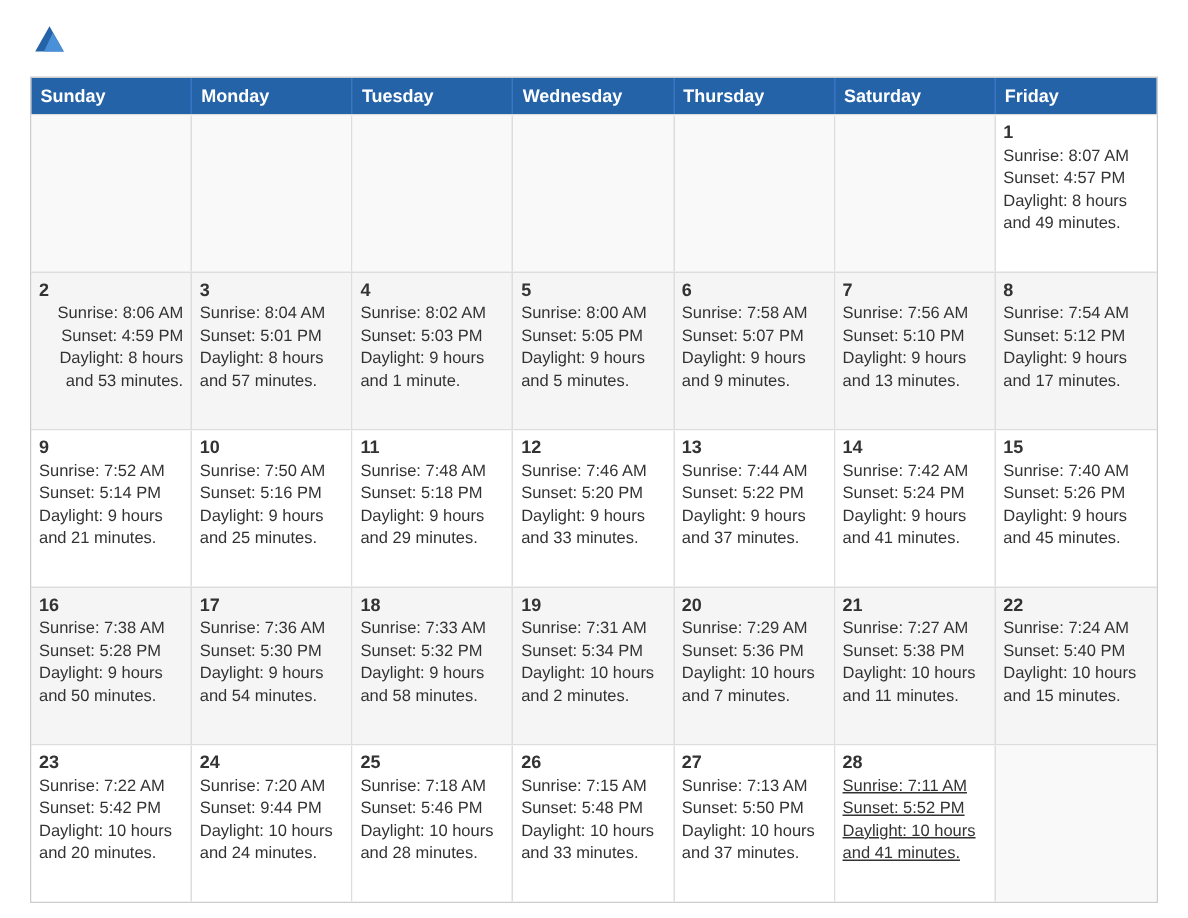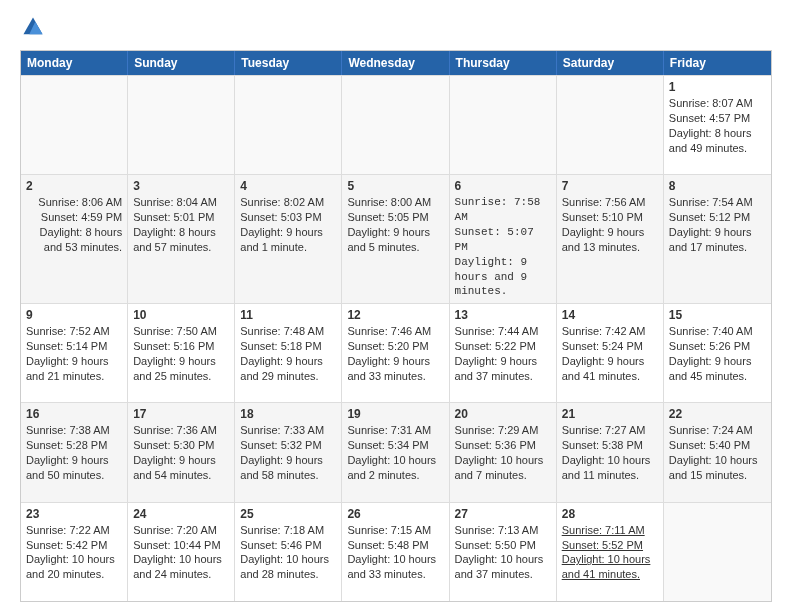--- a/index.html
+++ b/index.html
@@ -123,22 +123,22 @@
       </div>
     </div>
     <div class="title-area">
       <div class="month-title"></div>
       <div class="location"></div>
     </div>
   </div>
 
   <div class="calendar">
     <div class="cal-header" id="cal-header-row">
+        <div class="cal-header-cell">Sunday</div>
         <div class="cal-header-cell">Monday</div>
-        <div class="cal-header-cell">Sunday</div>
         <div class="cal-header-cell">Tuesday</div>
         <div class="cal-header-cell">Wednesday</div>
         <div class="cal-header-cell">Thursday</div>
         <div class="cal-header-cell">Saturday</div>
         <div class="cal-header-cell">Friday</div>
       </div>
     <div class="cal-body" id="cal-body">
         <div class="cal-row">
           <div class="cal-cell empty"></div>
           <div class="cal-cell empty"></div>
@@ -173,21 +173,21 @@
 Daylight: 9 hours and 1 minute.</div>
           </div>
           <div class="cal-cell shaded">
             <span class="day-num">5</span>
             <div class="cell-text" style="white-space: pre-line;">Sunrise: 8:00 AM
 Sunset: 5:05 PM
 Daylight: 9 hours and 5 minutes.</div>
           </div>
           <div class="cal-cell shaded">
             <span class="day-num">6</span>
-            <div class="cell-text" style="white-space: pre-line; font-family: Liberation Mono, monospace;">Sunrise: 7:58 AM
+            <div class="cell-text" style="white-space: pre-line;">Sunrise: 7:58 AM
 Sunset: 5:07 PM
 Daylight: 9 hours and 9 minutes.</div>
           </div>
           <div class="cal-cell shaded">
             <span class="day-num">7</span>
             <div class="cell-text" style="white-space: pre-line;">Sunrise: 7:56 AM
 Sunset: 5:10 PM
 Daylight: 9 hours and 13 minutes.</div>
           </div>
           <div class="cal-cell shaded">
@@ -288,21 +288,21 @@
         <div class="cal-row">
           <div class="cal-cell">
             <span class="day-num">23</span>
             <div class="cell-text" style="white-space: pre-line;">Sunrise: 7:22 AM
 Sunset: 5:42 PM
 Daylight: 10 hours and 20 minutes.</div>
           </div>
           <div class="cal-cell">
             <span class="day-num">24</span>
             <div class="cell-text" style="white-space: pre-line;">Sunrise: 7:20 AM
-Sunset: 10:44 PM
+Sunset: 9:44 PM
 Daylight: 10 hours and 24 minutes.</div>
           </div>
           <div class="cal-cell">
             <span class="day-num">25</span>
             <div class="cell-text" style="white-space: pre-line;">Sunrise: 7:18 AM
 Sunset: 5:46 PM
 Daylight: 10 hours and 28 minutes.</div>
           </div>
           <div class="cal-cell">
             <span class="day-num">26</span>

